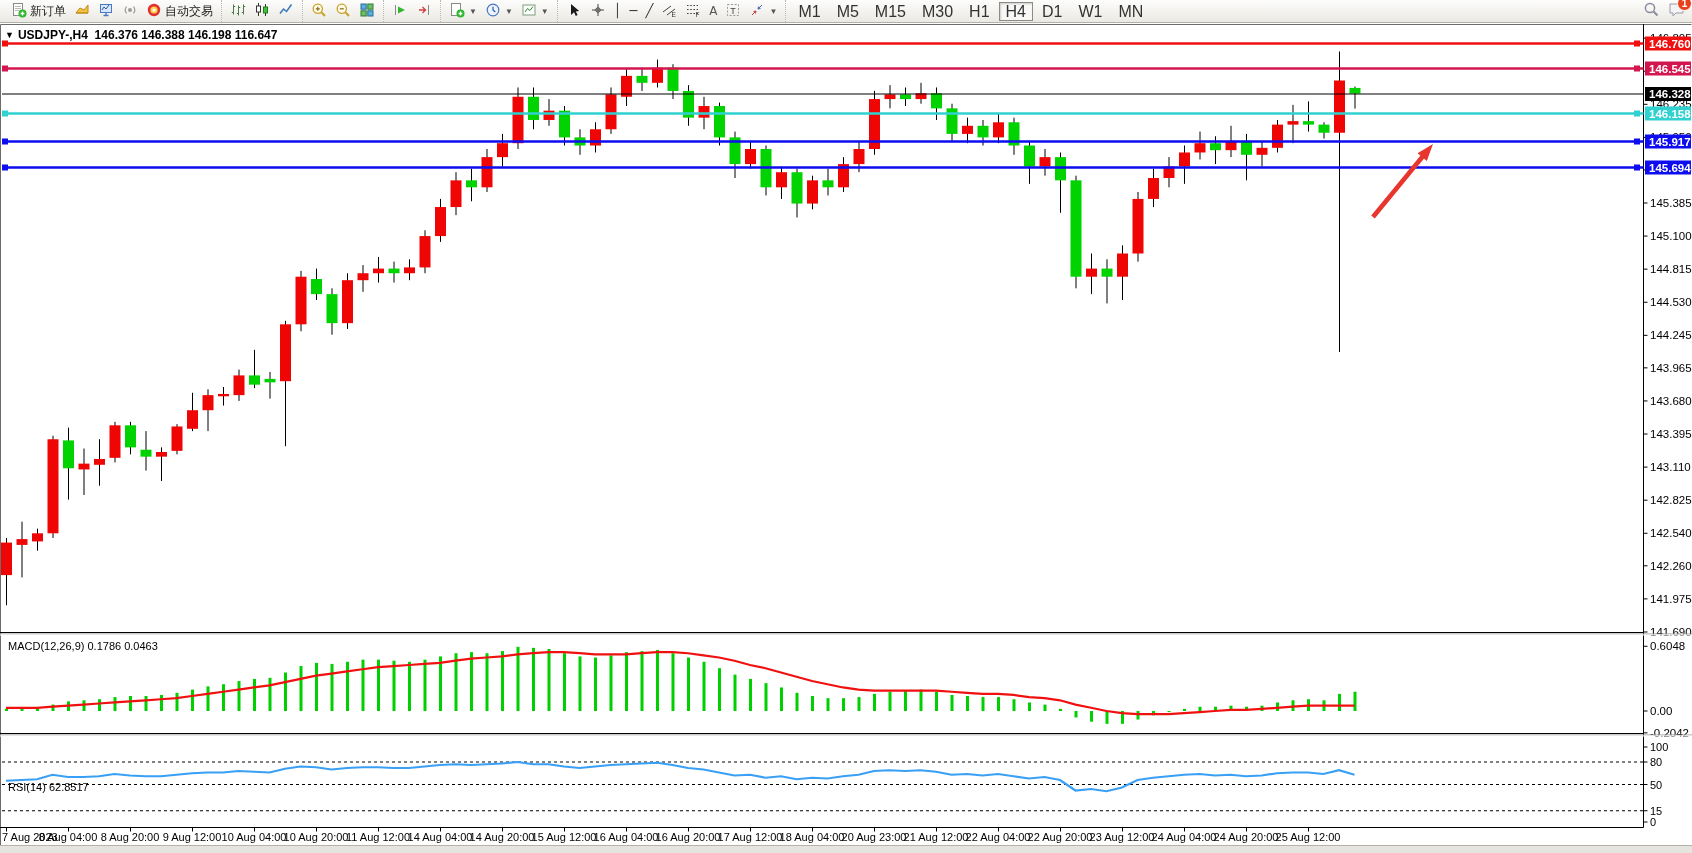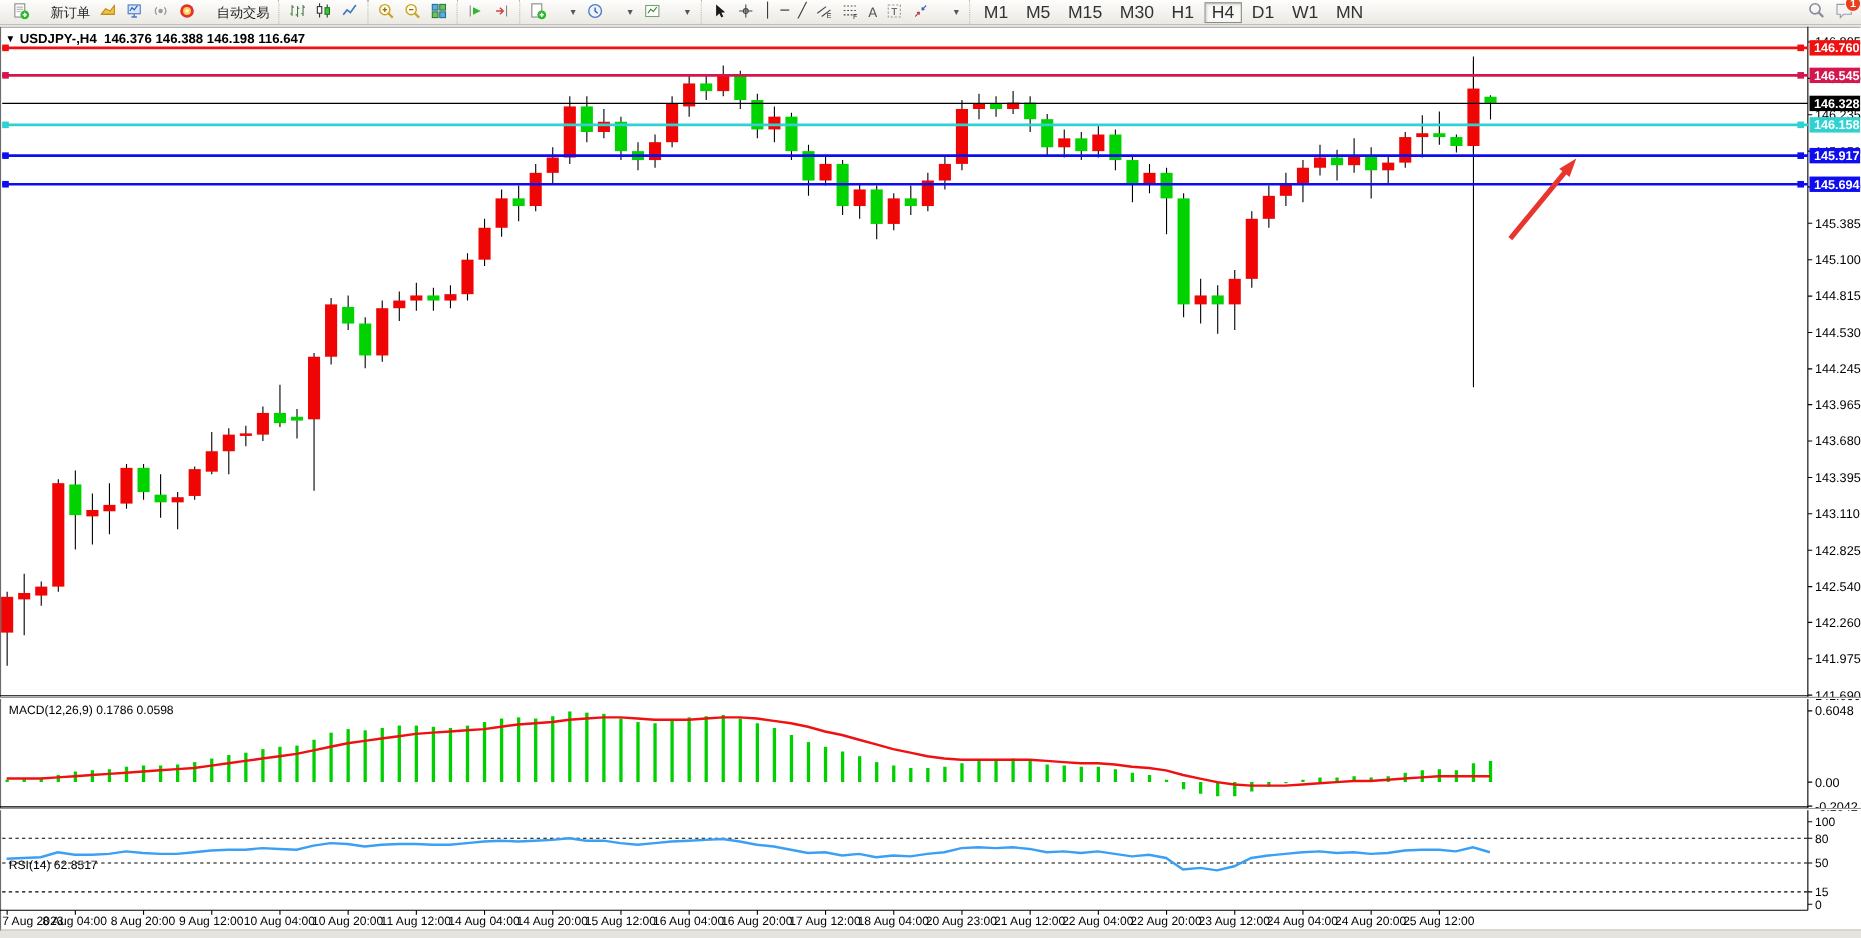--- a/index.html
+++ b/index.html
@@ -4,21 +4,21 @@
 <style>
   html,body{margin:0;padding:0}
   body{width:1692px;height:853px;position:relative;overflow:hidden;background:#fff;
        font-family:"Liberation Sans",sans-serif;-webkit-font-smoothing:none}
   
   .toolbar{position:absolute;top:0;left:0;width:1692px;height:23px;box-sizing:border-box;
            background:linear-gradient(#fdfdfc,#ebe9e3);border-bottom:1px solid #b3b0a8;
            display:flex;align-items:center;font-size:12px;color:#222;padding-left:3px}
   .tgroup{display:flex;align-items:center;height:22px;padding:0 4px;border-left:1px dotted #bcb9b1}
   .tgroup:first-child{border-left:none}
-  .tbtn{display:flex;align-items:center;gap:19px;padding:1px 3px;height:18px;border:1px solid transparent;border-radius:2px;cursor:default}
+  .tbtn{display:flex;align-items:center;gap:3px;padding:1px 3px;height:18px;border:1px solid transparent;border-radius:2px;cursor:default}
   .glyph{font-size:13px;color:#3c3c3c;line-height:14px;font-family:"DejaVu Sans",sans-serif}
   .caret{font-size:8px;color:#555;margin-left:1px}
   .tf{padding:0 6px;font-size:16px;color:#333;height:17px;line-height:17px;border:1px solid transparent;margin:0 1px}
   .tf.active{background:#f8f8f6;border:1px solid #8e8b84;box-shadow:inset 1px 1px 2px rgba(0,0,0,.18)}
   .toolbar-right{position:absolute;right:6px;top:0;height:22px;display:flex;align-items:center;gap:8px}
   .badge{position:absolute;right:-6px;top:-5px;background:#e8401c;color:#fff;border-radius:50%;
          width:13px;height:13px;font-size:10px;line-height:13px;text-align:center;font-weight:bold;border:1px solid #fff}
   .chat-wrap{position:relative}
   
   .chart{position:absolute;top:24px;left:0;width:1692px;height:829px;background:#fff}
@@ -650,15 +650,15 @@
       <line x1="0" y1="711" x2="1692" y2="711" stroke="#9a978f"></line>
       <line x1="0" y1="712" x2="1692" y2="712" stroke="#fff"></line>
       <line x1="0" y1="803.5" x2="1643.5" y2="803.5" stroke="#000"></line>
       <rect x="0" y="822" width="1692" height="7" fill="#e6e4de"></rect>
       <line x1="0" y1="821.5" x2="1692" y2="821.5" stroke="#b5b2aa"></line>
     </svg>
   <div class="hdr">
     <span class="tri">▼</span>
     <span>USDJPY-,H4  146.376 146.388 146.198 116.647</span>
   </div>
-  <div class="indlbl" id="macdLabel" style="top:616px">MACD(12,26,9) 0.1786 0.0598</div>
+  <div class="indlbl" id="macdLabel" style="top:616px">MACD(12,26,9) 0.1786 0.0463</div>
   <div class="indlbl" id="rsiLabel" style="top:757px">RSI(14) 62.8517</div>
 </div>
 
 </body></html>

